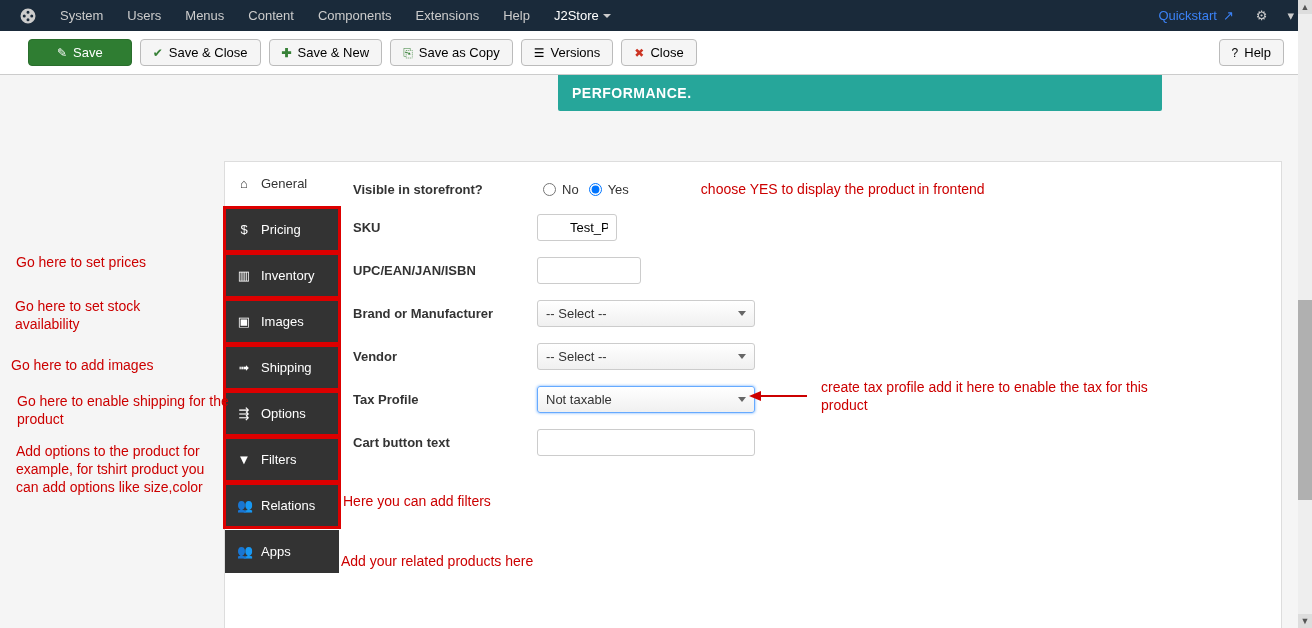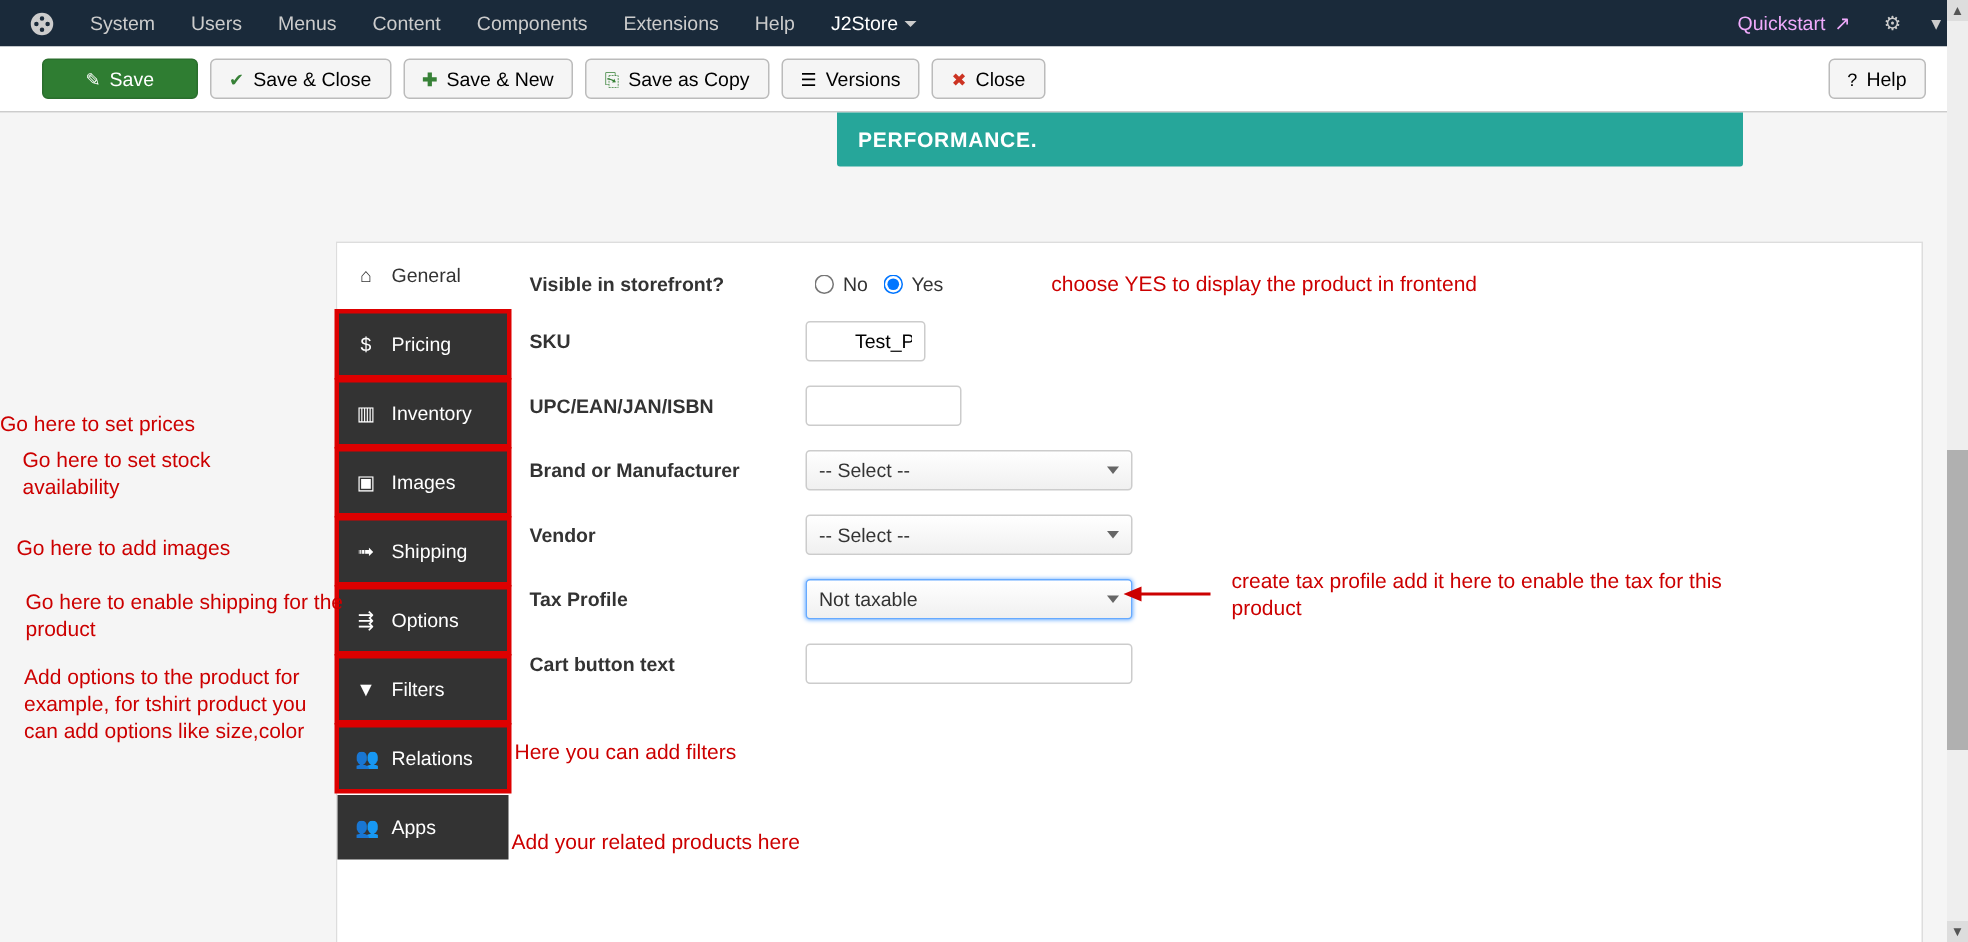--- a/index.html
+++ b/index.html
@@ -78,21 +78,21 @@
   <span class="nav-item">System</span>
   <span class="nav-item">Users</span>
   <span class="nav-item">Menus</span>
   <span class="nav-item">Content</span>
   <span class="nav-item">Components</span>
   <span class="nav-item">Extensions</span>
   <span class="nav-item">Help</span>
   <span class="nav-item dropdown" style="color:#fff;">J2Store</span>
   <span class="spacer"></span>
   <div class="right-items">
-    <span class="nav-item" style="color:#f0abfc;align-items:center;">
+    <span class="nav-item" style="color:#3b82f6;align-items:center;">
       <span>Quickstart</span>
       <span style="margin-left:6px;">↗</span>
     </span>
     <span class="icon-btn">⚙</span>
     <span class="icon-btn">▾</span>
   </div>
 </div>
 
 <div class="toolbar">
   <button class="btn green">
@@ -123,21 +123,21 @@
   <button class="btn">
     <span class="icon">?</span>
     <span>Help</span>
   </button>
 </div>
 
 <div class="main-wrap">
 
   <div class="banner">PERFORMANCE.</div>
 
-  <div class="annot" style="top:178px; left:0;margin-top:20px;">Go here to set prices</div>
+  <div class="annot" style="top:178px; left:16px;">Go here to set prices</div>
   <div class="annot" style="top:222px; left:15px; width:180px;">Go here to set stock availability</div>
   <div class="annot" style="top:281px; left:11px;">Go here to add images</div>
   <div class="annot" style="top:317px; left:17px; width:215px;">Go here to enable shipping for the product</div>
   <div class="annot" style="top:367px; left:16px; width:210px;">Add options to the product for example, for tshirt product you can add options like size,color</div>
 
   <div class="panel">
 
     <div class="vtabs">
       <div class="vtab active">
         <span class="ticon">⌂</span>

